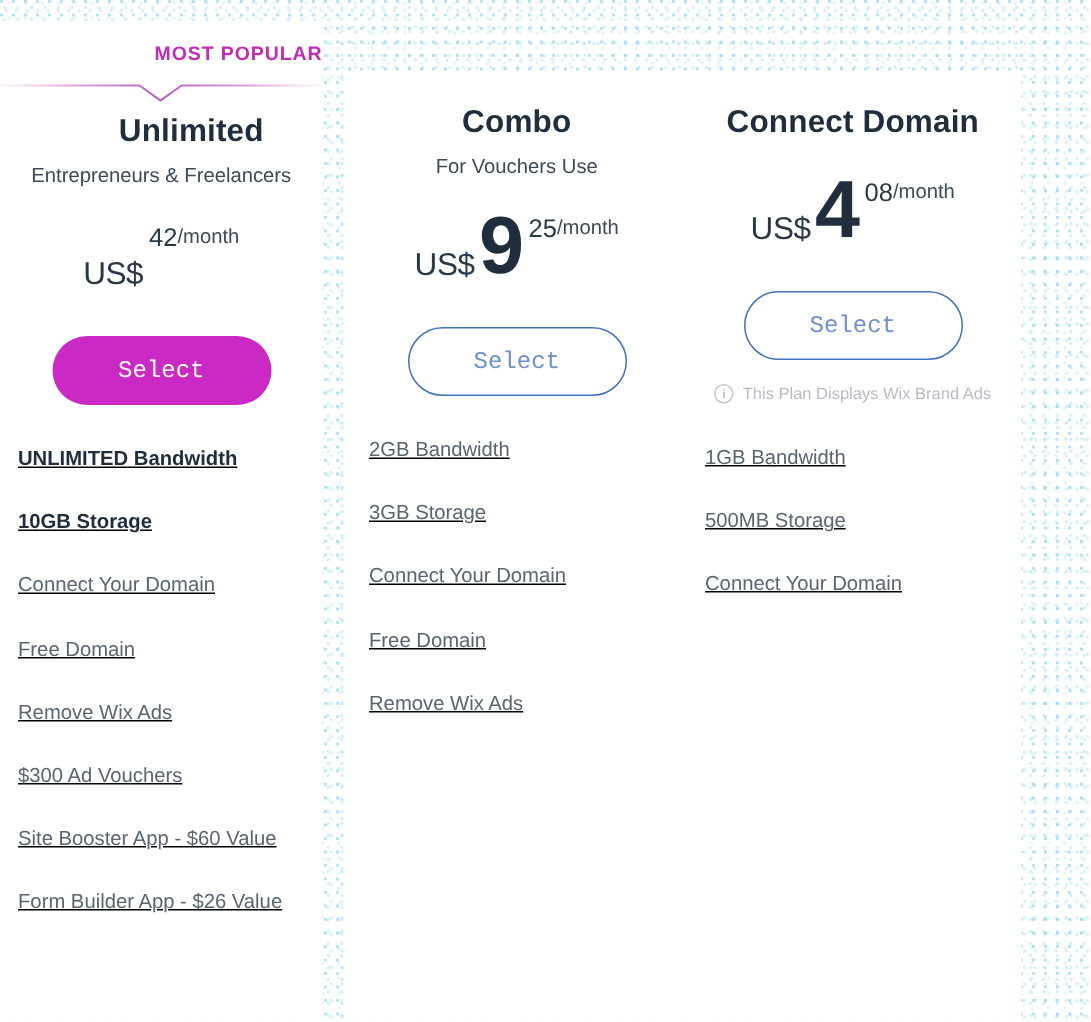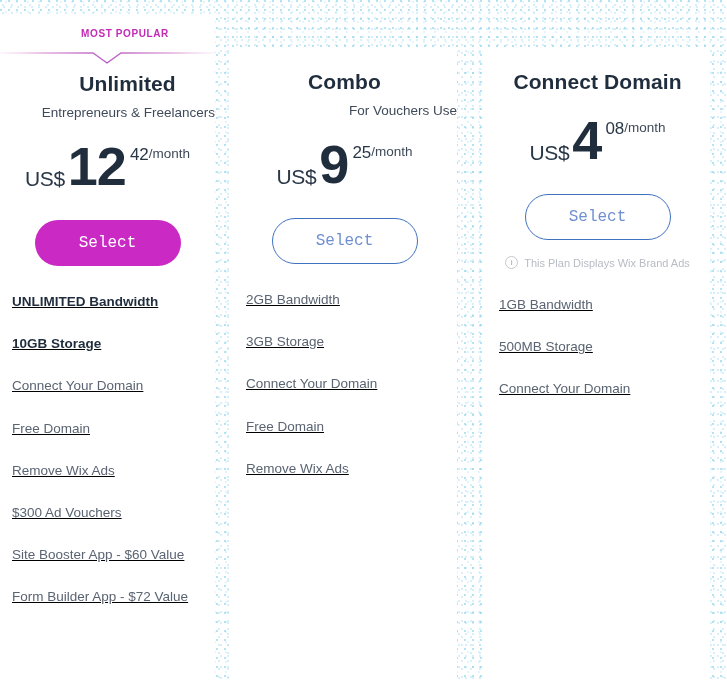--- a/index.html
+++ b/index.html
@@ -49,25 +49,25 @@
     top: 16px;
     width: 215px;
     height: 665px;
   }
   .card-standard {
     top: 48px;
     width: 225px;
     height: 633px;
   }
   .card-combo   { left: 232px; }
-  .card-connect { left: 485px; }
+  .card-connect { left: 456px; }
 
   .badge {
-    text-align: center;
-    font-size: 10px;
+    text-align: right;
+    font-size: 13px;
     font-weight: bold;
     letter-spacing: 0.6px;
     color: #c32bb5;
     padding-top: 12px;
     margin-left: 35px;
   }
 
   .divider-wrap {
     position: relative;
     height: 20px;
@@ -83,21 +83,21 @@
     text-align: center;
     font-size: 21px;
     font-weight: bold;
     color: #1f2d3d;
     letter-spacing: 0.1px;
   }
   .card-featured .plan-name { margin-top: 6px; padding-left: 40px; }
   .card-standard .plan-name { margin-top: 22px; }
 
   .plan-sub {
-    text-align: right;
+    text-align: center;
     font-size: 13.5px;
     color: #3f4a59;
     margin-top: 9px;
   }
 
   .price-row {
     display: flex;
     justify-content: center;
     align-items: flex-start;
     margin-top: 22px;
@@ -225,40 +225,39 @@
         </defs>
         <path d="M0 7 L93 7 L107 17 L121 7 L215 7" fill="none" stroke="url(#dgrad)" stroke-width="1.4"></path>
       </svg>
     </div>
 
     <div class="plan-name">Unlimited</div>
     <div class="plan-sub">Entrepreneurs &amp; Freelancers</div>
 
     <div class="price-row">
       <span class="cur">US$</span>
-      <span class="amount">12</span>
       <span class="frac">
         <span class="cents">42</span>
         <span class="permonth">/month</span>
       </span>
     </div>
 
     <div class="btn-wrap">
       <div class="btn btn-primary">Select</div>
     </div>
 
     <div class="features">
       <div class="feature strong">UNLIMITED Bandwidth</div>
       <div class="feature strong">10GB Storage</div>
       <div class="feature">Connect Your Domain</div>
       <div class="feature">Free Domain</div>
       <div class="feature">Remove Wix Ads</div>
       <div class="feature">$300 Ad Vouchers</div>
       <div class="feature">Site Booster App - $60 Value</div>
-      <div class="feature">Form Builder App - $72 Value</div>
+      <div class="feature">Form Builder App - $26 Value</div>
     </div>
   </div>
 
   <div class="card card-standard card-combo">
     <div class="plan-name">Combo</div>
     <div class="plan-sub">For Vouchers Use</div>
 
     <div class="price-row">
       <span class="cur">US$</span>
       <span class="amount">9</span>

